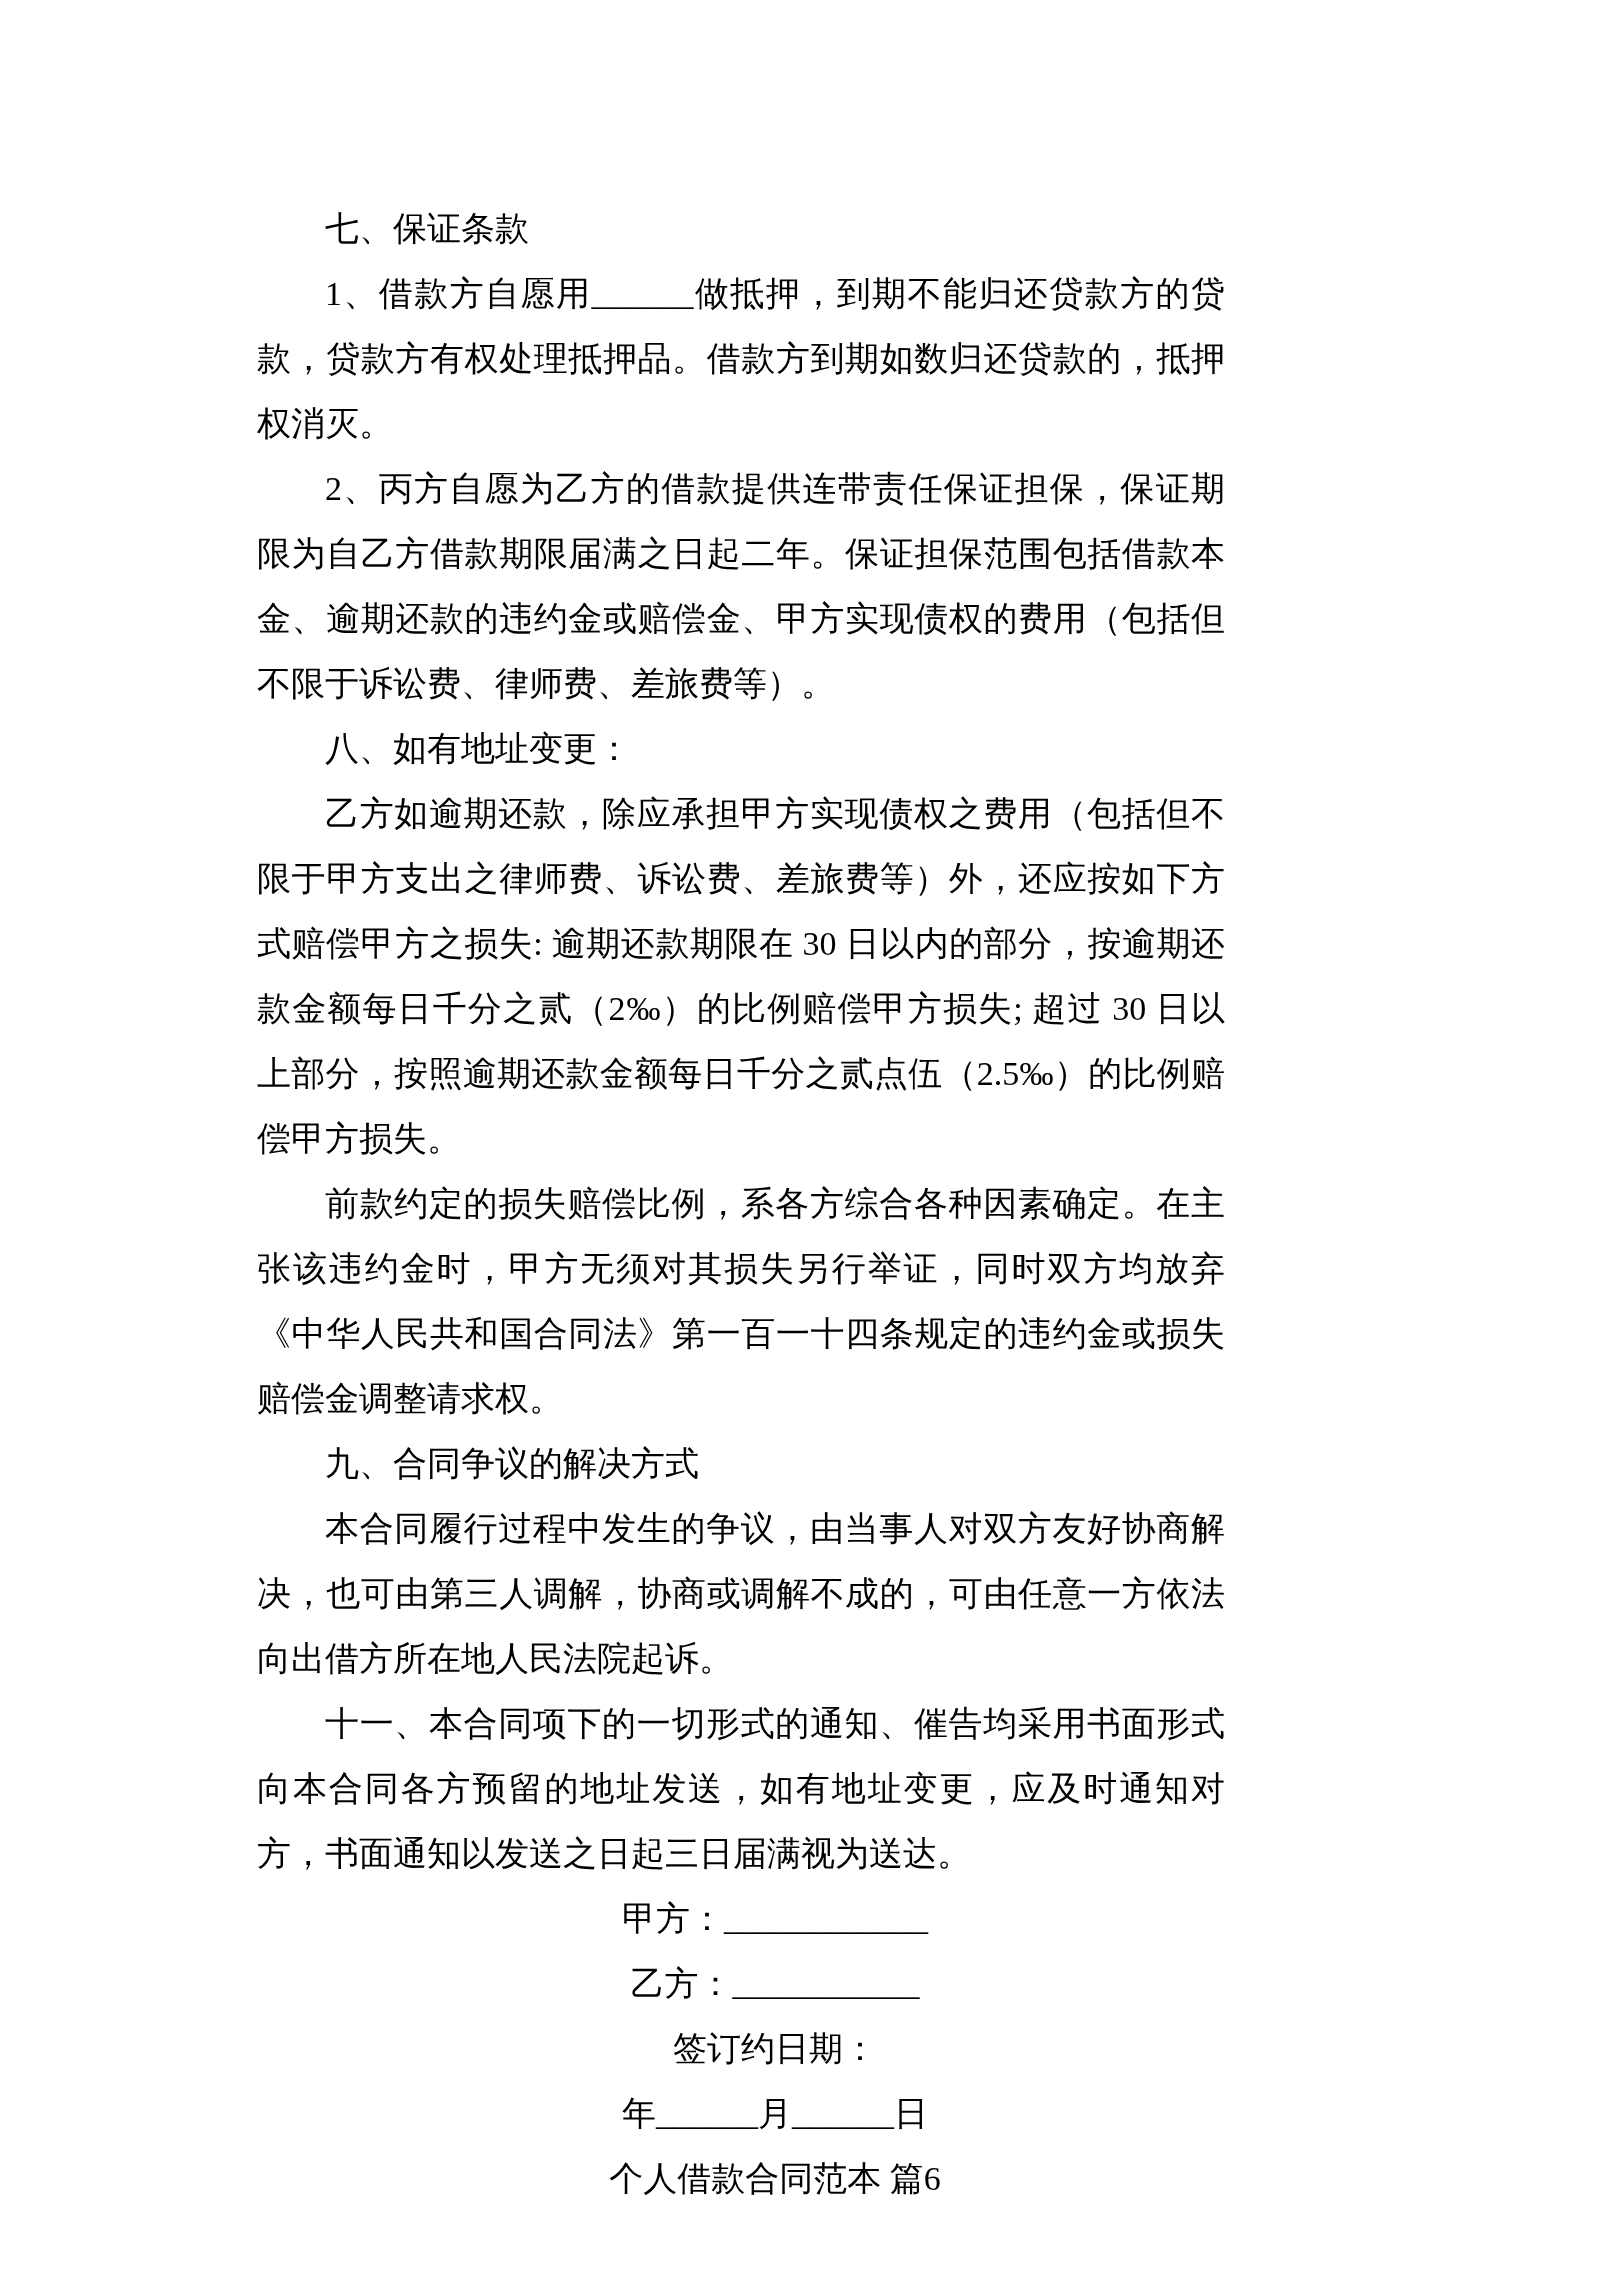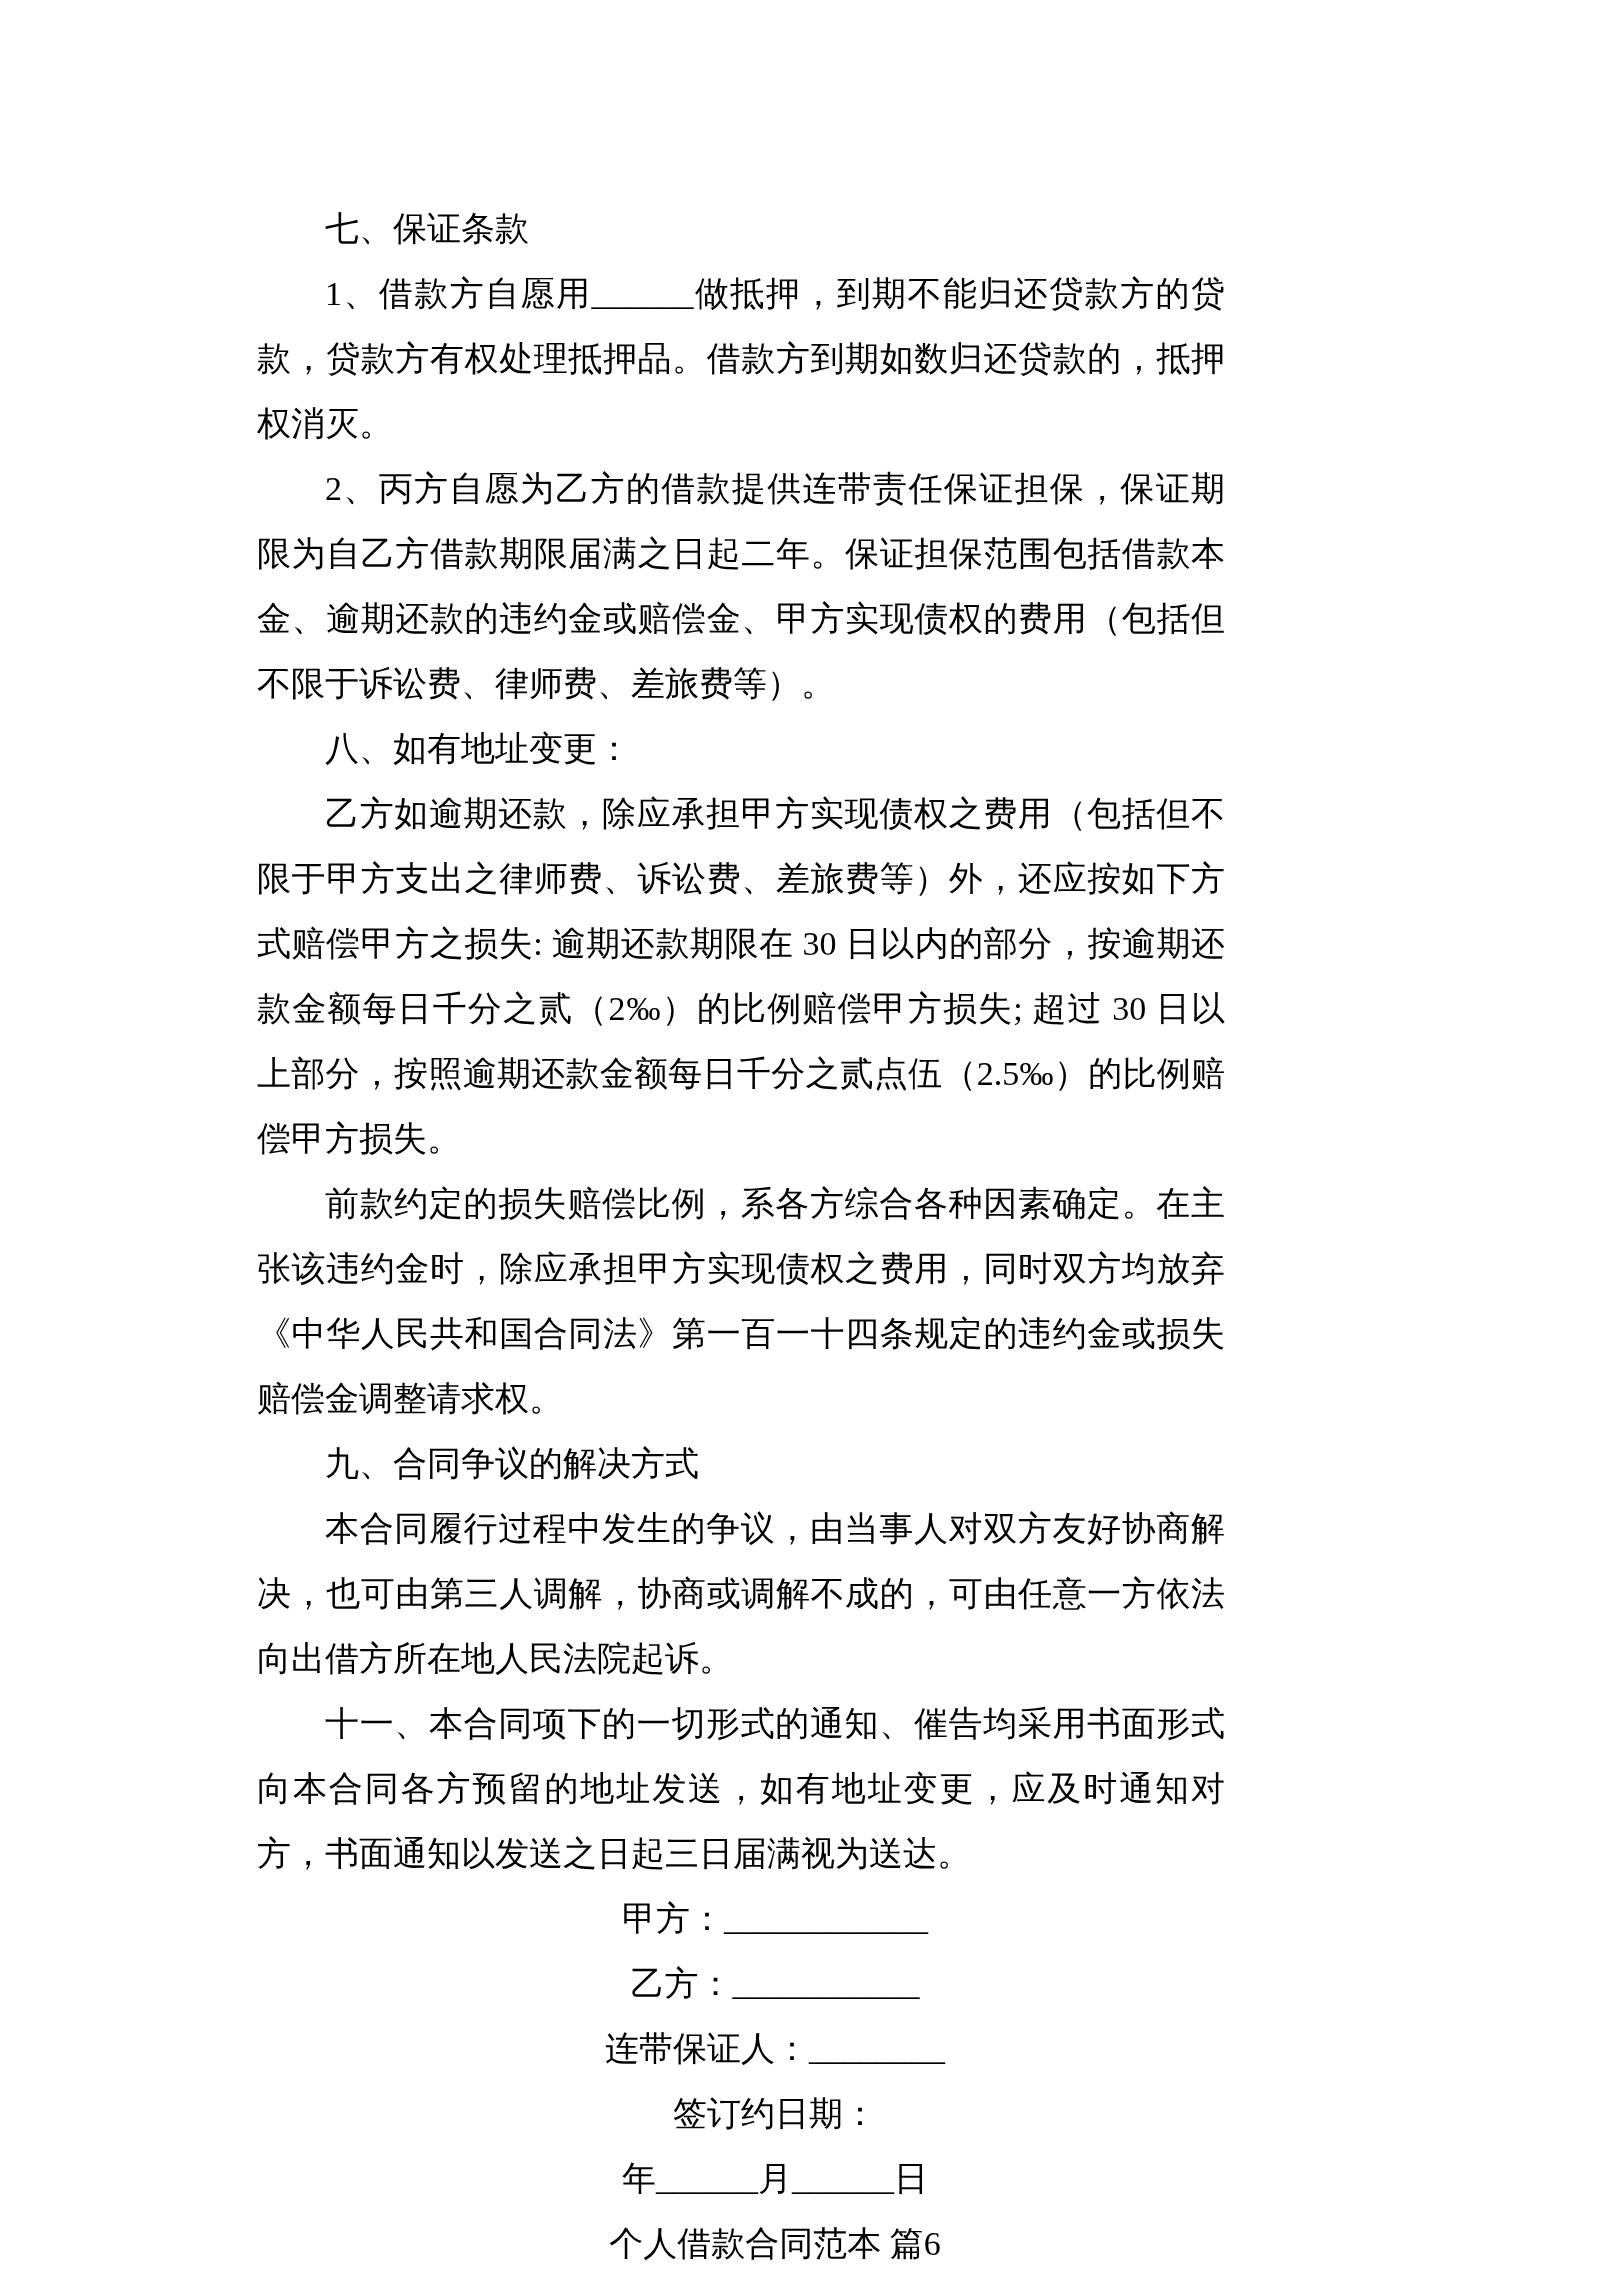--- a/index.html
+++ b/index.html
@@ -34,24 +34,23 @@
 </style>
 </head>
 <body>
 
 <div class="page">
   <p class="para">七、保证条款</p>
   <p class="para">1、借款方自愿用______做抵押，到期不能归还贷款方的贷款，贷款方有权处理抵押品。借款方到期如数归还贷款的，抵押权消灭。</p>
   <p class="para">2、丙方自愿为乙方的借款提供连带责任保证担保，保证期限为自乙方借款期限届满之日起二年。保证担保范围包括借款本金、逾期还款的违约金或赔偿金、甲方实现债权的费用（包括但不限于诉讼费、律师费、差旅费等）。</p>
   <p class="para">八、如有地址变更：</p>
   <p class="para">乙方如逾期还款，除应承担甲方实现债权之费用（包括但不限于甲方支出之律师费、诉讼费、差旅费等）外，还应按如下方式赔偿甲方之损失: 逾期还款期限在 30 日以内的部分，按逾期还款金额每日千分之贰（2‰）的比例赔偿甲方损失; 超过 30 日以上部分，按照逾期还款金额每日千分之贰点伍（2.5‰）的比例赔偿甲方损失。</p>
-  <p class="para">前款约定的损失赔偿比例，系各方综合各种因素确定。在主张该违约金时，除应承担甲方实现债权之费用，同时双方均放弃《中华人民共和国合同法》第一百一十四条规定的违约金或损失赔偿金调整请求权。</p>
+  <p class="para">前款约定的损失赔偿比例，系各方综合各种因素确定。在主张该违约金时，甲方无须对其损失另行举证，同时双方均放弃《中华人民共和国合同法》第一百一十四条规定的违约金或损失赔偿金调整请求权。</p>
   <p class="para">九、合同争议的解决方式</p>
   <p class="para">本合同履行过程中发生的争议，由当事人对双方友好协商解决，也可由第三人调解，协商或调解不成的，可由任意一方依法向出借方所在地人民法院起诉。</p>
   <p class="para">十一、本合同项下的一切形式的通知、催告均采用书面形式向本合同各方预留的地址发送，如有地址变更，应及时通知对方，书面通知以发送之日起三日届满视为送达。</p>
   <p class="sig">甲方：____________</p>
   <p class="sig">乙方：___________</p>
-  <p class="sig">连带保证人：________</p>
   <p class="sig">签订约日期：</p>
   <p class="sig">年______月______日</p>
   <p class="sig">个人借款合同范本 篇6</p>
 </div>
 
 
 </body></html>

